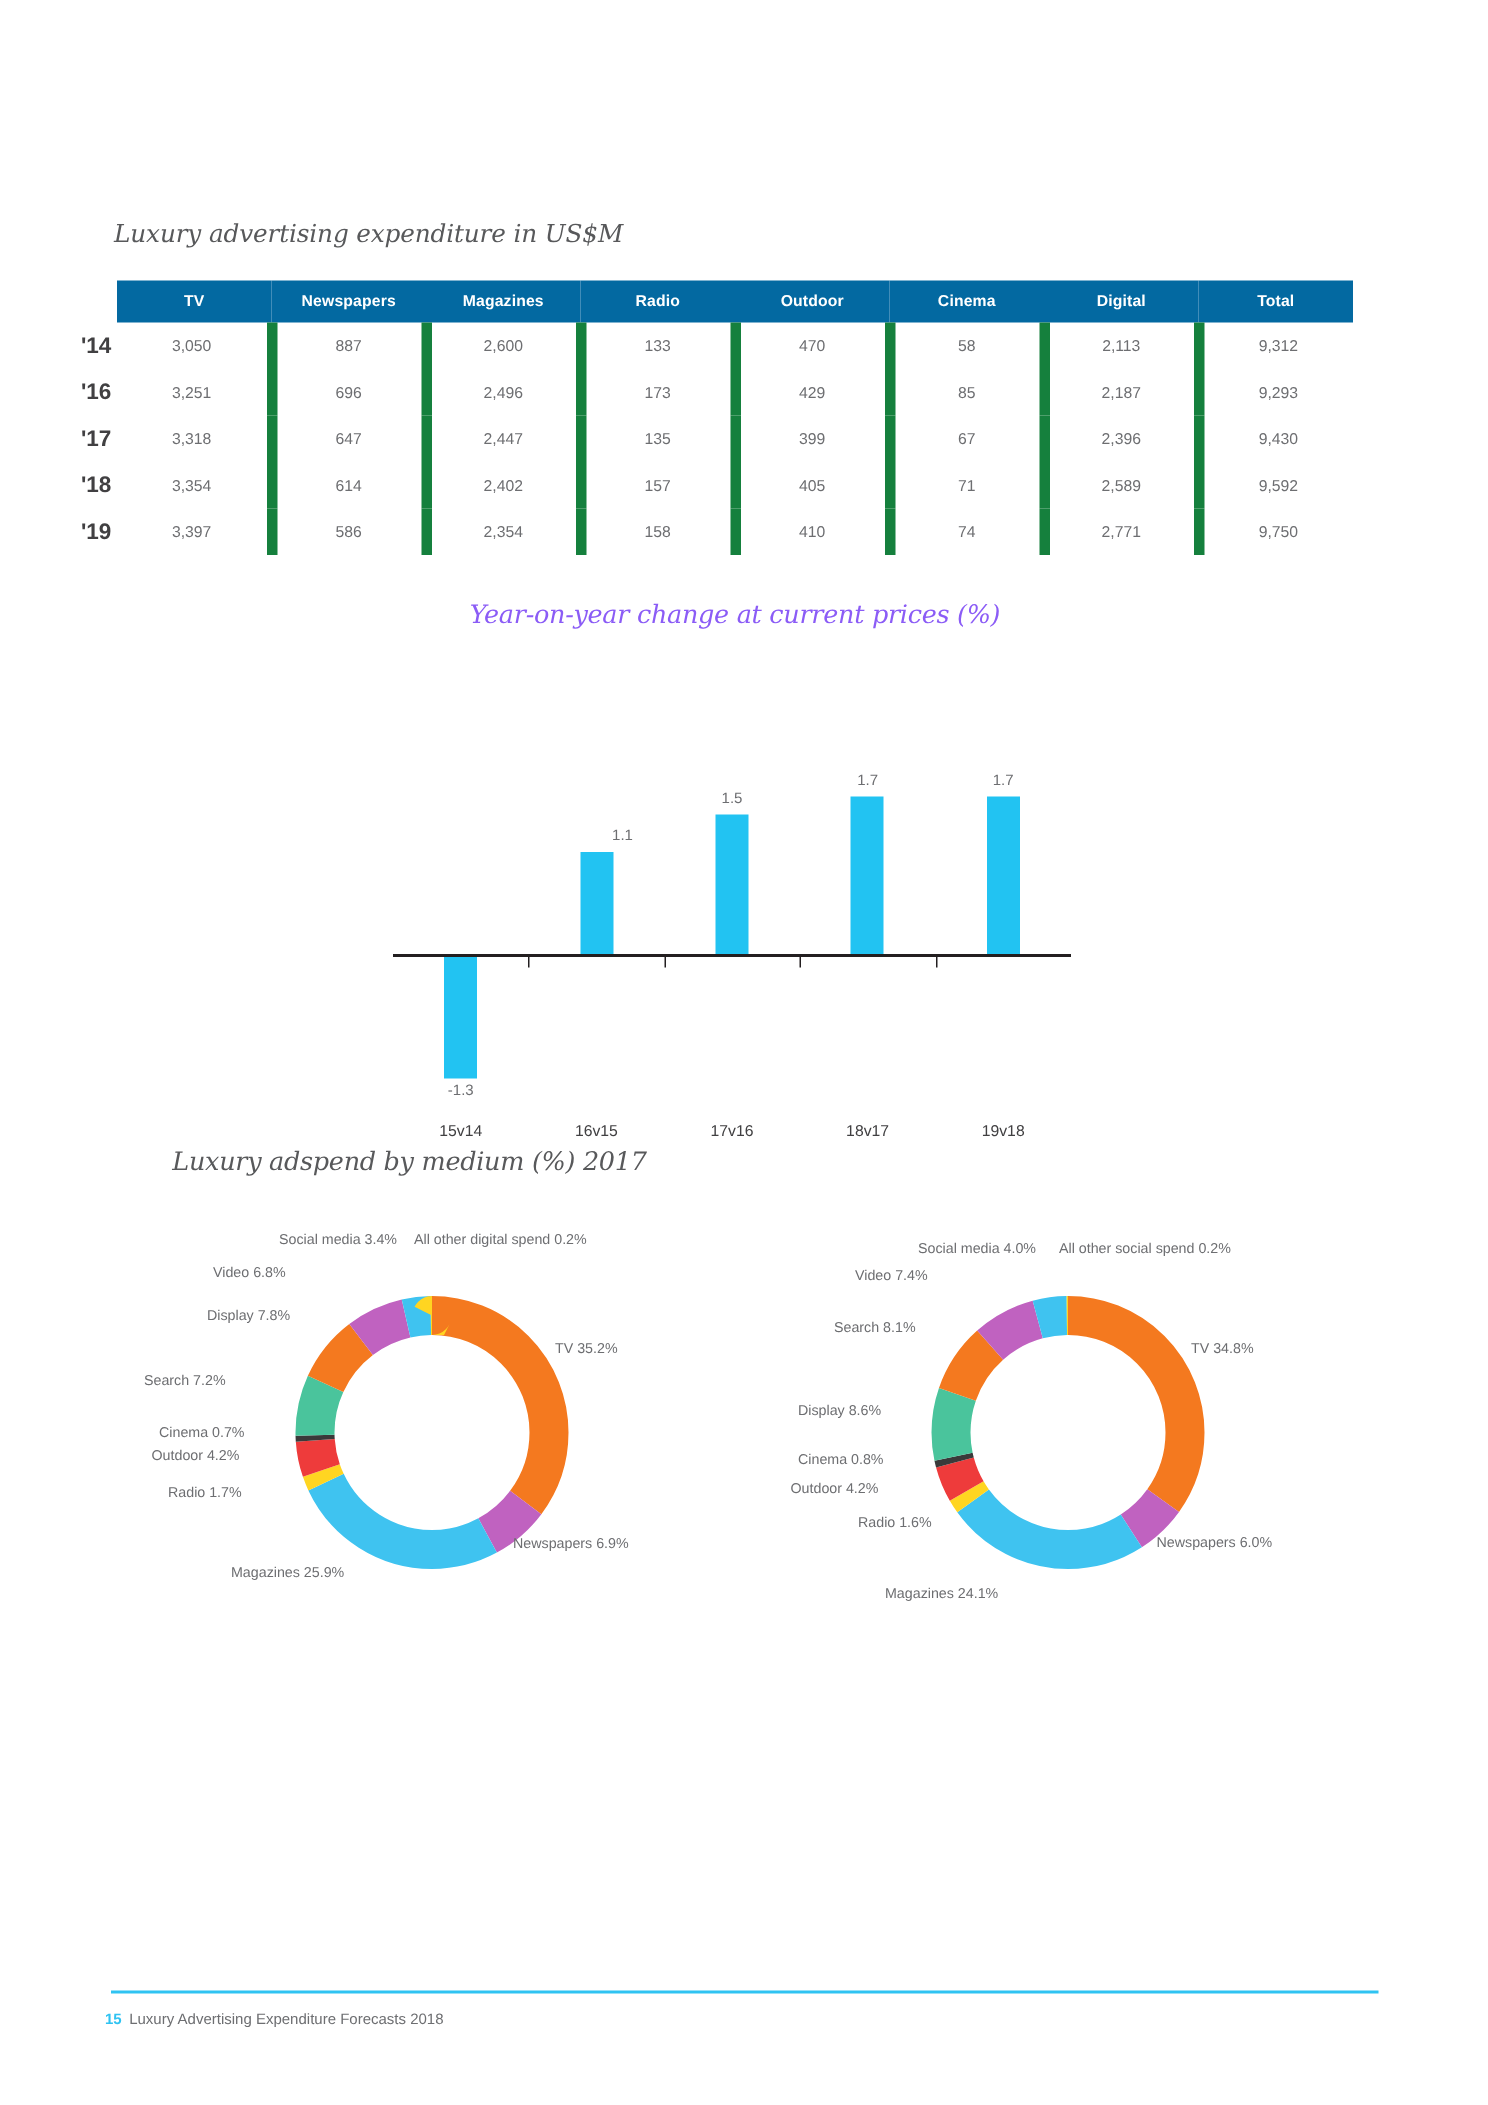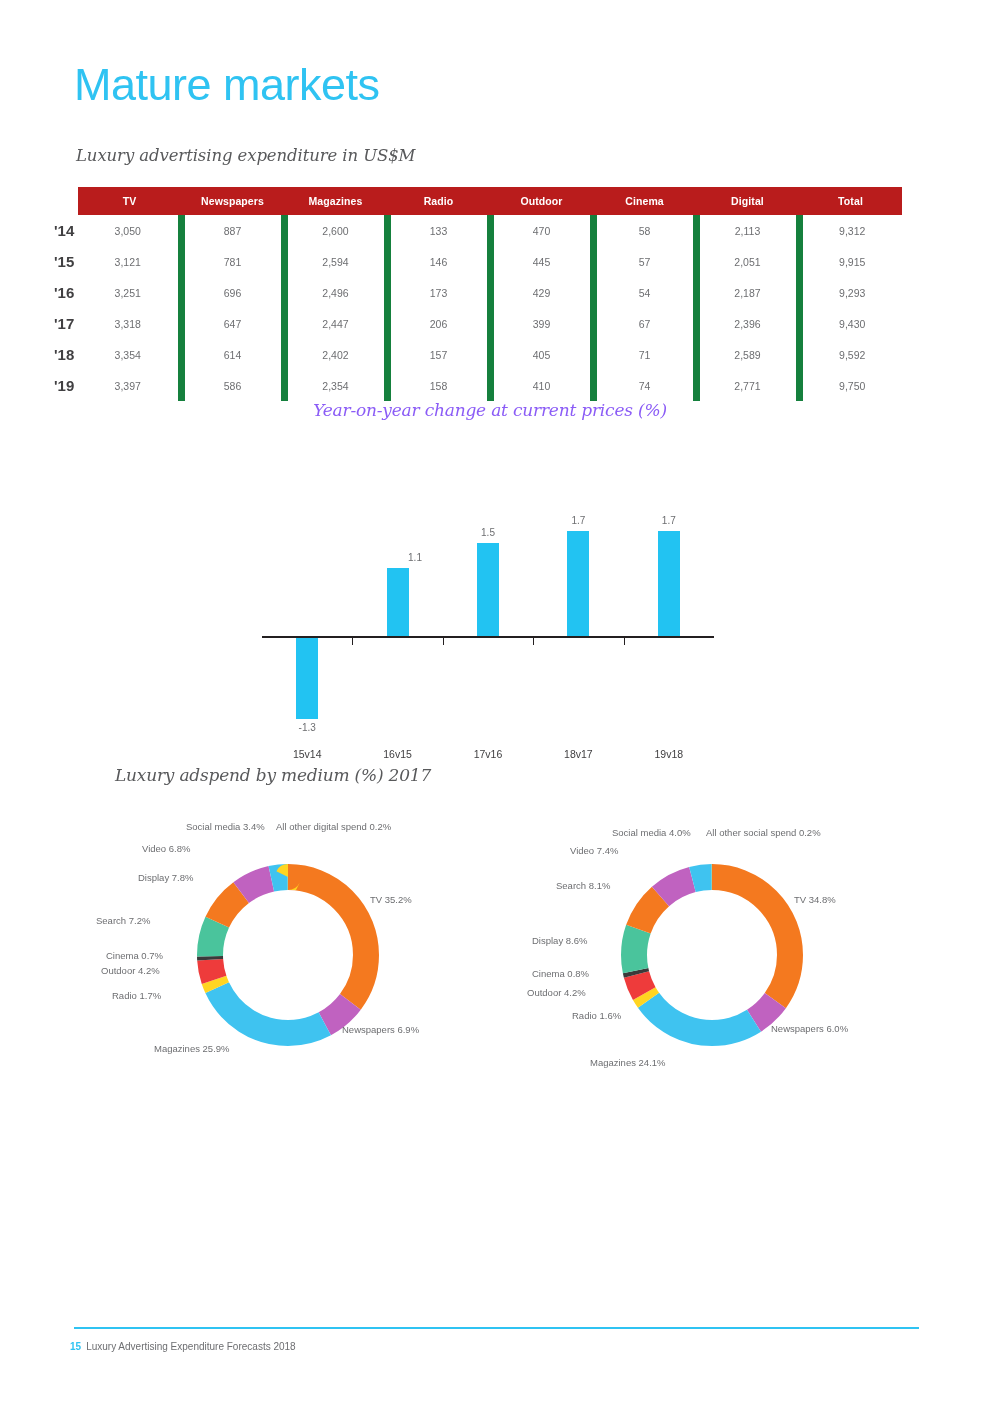--- a/index.html
+++ b/index.html
@@ -46,21 +46,21 @@
     left: 52px;
     top: 187px;
     width: 850px;
   }
   table.data-table {
     border-collapse: collapse;
     width: 850px;
     table-layout: fixed;
   }
   table.data-table thead th {
-    background: #b91c1c;
+    background: #0369a1;
     color: #ffffff;
     font-size: 10.5px;
     font-weight: bold;
     padding: 7px 0 7px 0;
     text-align: center;
     letter-spacing: 0.1px;
     height: 14px;
   }
   table.data-table thead th.corner {
     background: #ffffff;
@@ -185,21 +185,20 @@
     color: #2fc3f2;
     font-weight: bold;
     margin-right: 5px;
   }
 </style>
 </head>
 <body>
 
 <div class="page">
 
-  <div class="page-title">Mature markets</div>
   <div class="section-subtitle">Luxury advertising expenditure in US$M</div>
 
   <div class="table-wrap">
     <table class="data-table">
       <colgroup>
         <col class="c-year">
           <col class="c-d">
           <col class="c-d">
           <col class="c-d">
           <col class="c-d">
@@ -227,47 +226,36 @@
             <td class="first-data">3,050</td>
             <td>887</td>
             <td>2,600</td>
             <td>133</td>
             <td>470</td>
             <td>58</td>
             <td>2,113</td>
             <td>9,312</td>
           </tr>
           <tr>
-            <td class="year">'15</td>
-            <td class="first-data">3,121</td>
-            <td>781</td>
-            <td>2,594</td>
-            <td>146</td>
-            <td>445</td>
-            <td>57</td>
-            <td>2,051</td>
-            <td>9,915</td>
-          </tr>
-          <tr>
             <td class="year">'16</td>
             <td class="first-data">3,251</td>
             <td>696</td>
             <td>2,496</td>
             <td>173</td>
             <td>429</td>
-            <td>54</td>
+            <td>85</td>
             <td>2,187</td>
             <td>9,293</td>
           </tr>
           <tr>
             <td class="year">'17</td>
             <td class="first-data">3,318</td>
             <td>647</td>
             <td>2,447</td>
-            <td>206</td>
+            <td>135</td>
             <td>399</td>
             <td>67</td>
             <td>2,396</td>
             <td>9,430</td>
           </tr>
           <tr>
             <td class="year">'18</td>
             <td class="first-data">3,354</td>
             <td>614</td>
             <td>2,402</td>

